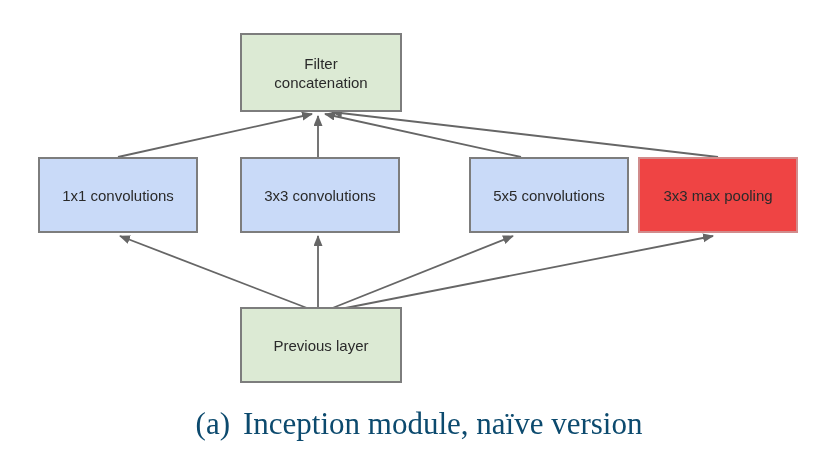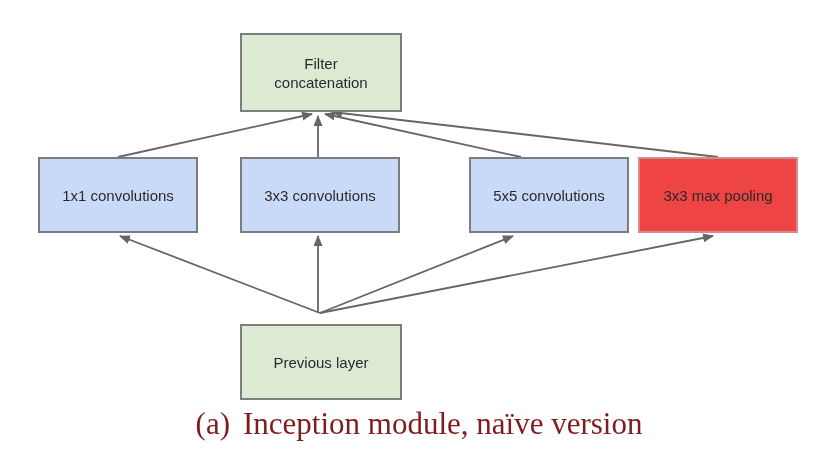--- a/index.html
+++ b/index.html
@@ -42,31 +42,31 @@
     color: #2a2a2a;
   }
   .node .lbl {
     display: inline-block;
   }
   #node-filter-concat  { left: 240px; top: 33px;  width: 162px; height: 79px; }
   #node-conv1x1        { left: 38px;  top: 157px; width: 160px; height: 76px; }
   #node-conv3x3        { left: 240px; top: 157px; width: 160px; height: 76px; }
   #node-conv5x5        { left: 441px; top: 157px; width: 160px; height: 76px; margin-left: 28px; }
   #node-maxpool        { left: 638px; top: 157px; width: 160px; height: 76px; }
-  #node-previous-layer { left: 240px; top: 324px; width: 162px; height: 76px; align-items: center; }
+  #node-previous-layer { left: 240px; top: 307px; width: 162px; height: 76px; align-items: center; }
   #node-filter-concat .lbl { width: 112px; }
   .caption {
     position: absolute;
     left: 0;
     top: 406px;
     width: 838px;
     text-align: center;
     font-family: "Liberation Serif", serif;
     font-size: 31px;
-    color: #7f1d1d;
+    color: #0c4a6e;
     white-space: nowrap;
   }
   .caption .cap-index {
     margin-right: 13px;
   }
 </style>
 </head>
 <body>
 
 <div id="fig" style="--arrow-color: #666666; background-color: rgb(255, 255, 255);">

